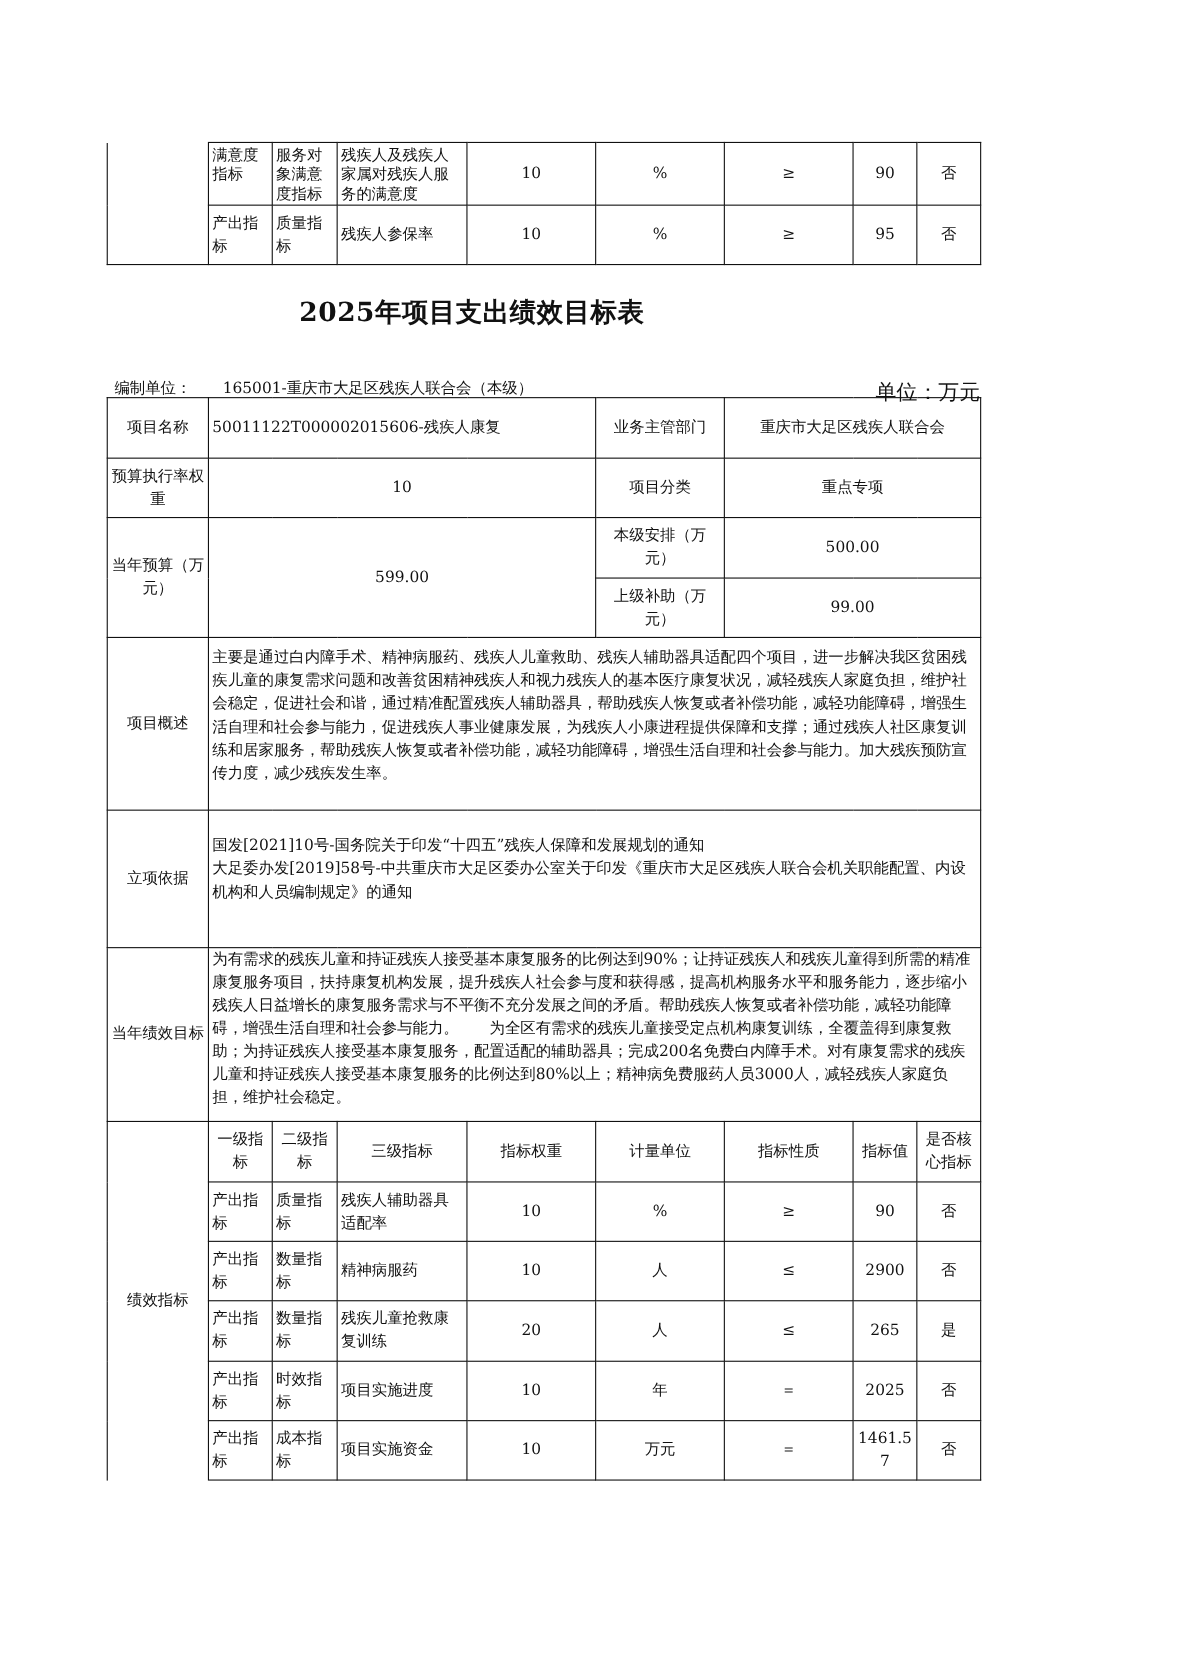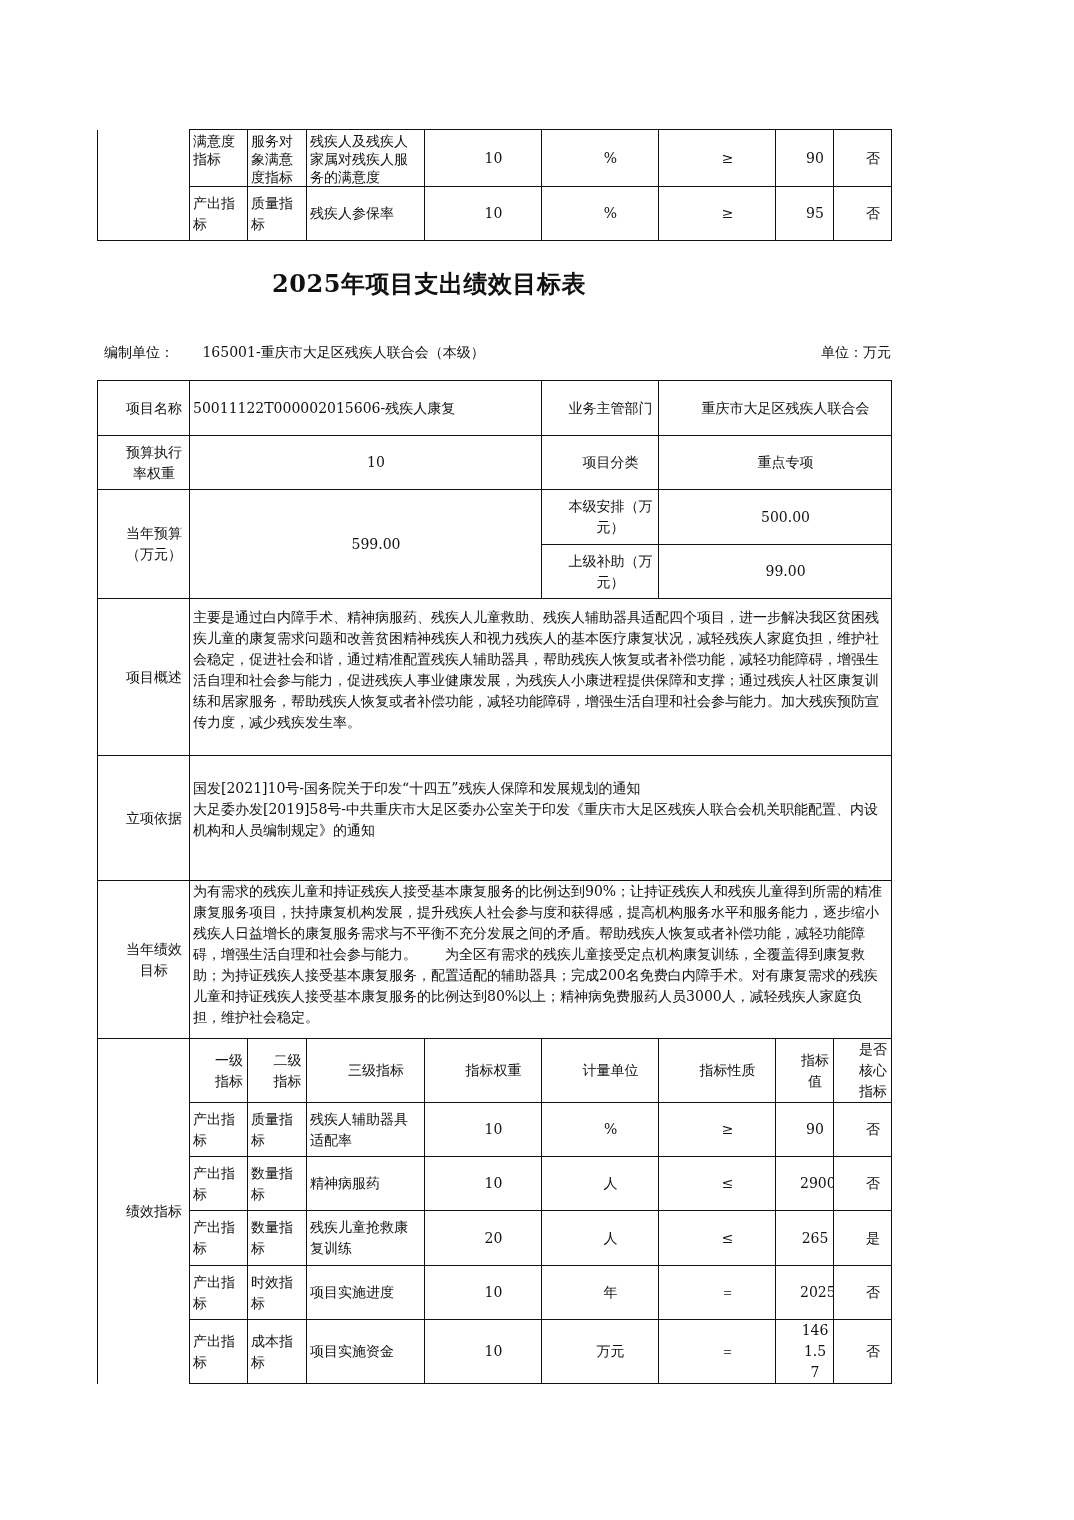--- a/index.html
+++ b/index.html
@@ -1,33 +1,33 @@
 <!DOCTYPE html>
 <html><head>
 <meta charset="utf-8">
 <style>
   html, body { margin:0; padding:0; background:#ffffff; }
   body { width:1074px; height:1520px; position:relative; overflow:hidden;
          font-family:"DejaVu Serif","Liberation Serif",serif; color:#111; }
   .abs { position:absolute; }
   table { border-collapse:collapse; table-layout:fixed; }
   td { border:1.5px solid #111; padding:0 3px; font-size:14px; line-height:21px; vertical-align:middle; overflow:hidden; }
-  .c { text-align:center;padding-left:24px; }
+  .c { text-align:center; }
   .l { text-align:left;margin-top:24px; }
 
   
   #top-table { left:97px; top:129px; width:794px; }
   #top-table td.blank { border-top:none; border-bottom:none; }
 
   #title { left:0; width:858px; top:268px; text-align:center; font-size:24px; font-weight:bold; letter-spacing:0.5px;
            font-family:"DejaVu Serif","Liberation Serif",serif; }
   #compiler { left:104px; top:344px; font-size:14px; }
-  #unit { right:183px; top:344px; font-size:14px; }
-
-  #main-table { left:97px; top:380px; width:794px; }
+  #unit { right:183px; top:344px; font-size:19px; }
+
+  #main-table { left:97px; top:361px; width:794px; }
   .clip { height:54px; overflow:hidden; line-height:18px; }
 </style>
 </head>
 <body>
 
 <table id="top-table" class="abs">
   <colgroup>
     <col style="width:92px">
       <col style="width:58px">
       <col style="width:59px">

